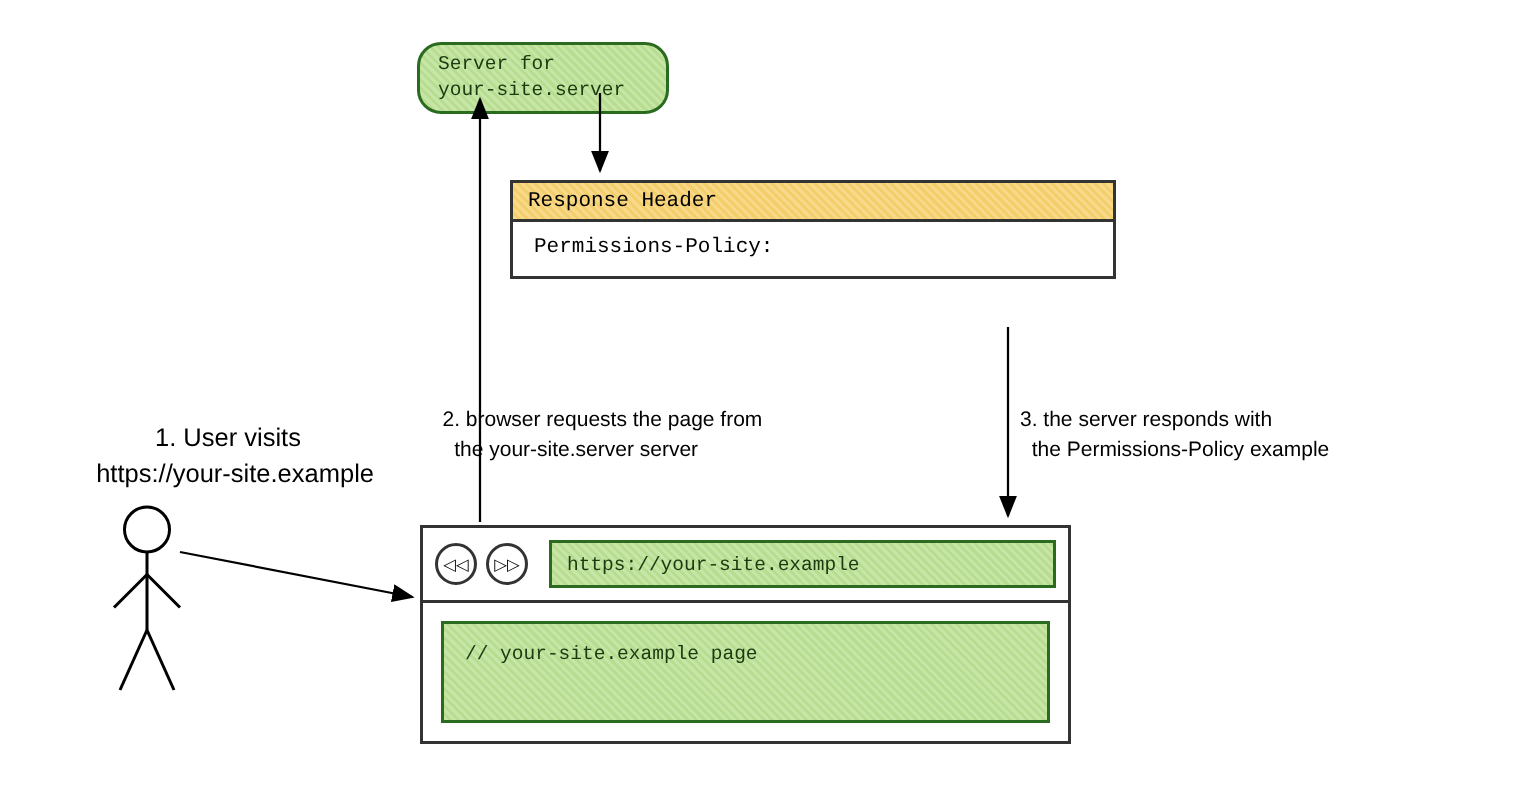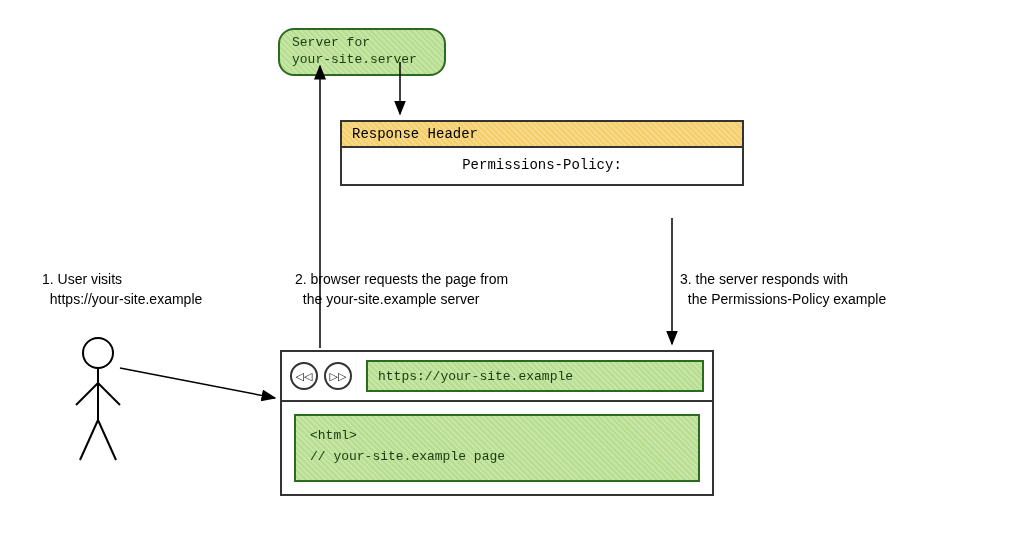--- a/index.html
+++ b/index.html
@@ -62,21 +62,20 @@
     );
     border-bottom: 2px solid #333;
     padding: 4px 10px;
     font-size: 14px;
   }
   .response-body {
     background: #fff;
     padding: 8px 14px;
     font-size: 14px;
     line-height: 1.4;
-    text-align: center;
   }
   .response-body .line2 {
     padding-left: 18px;
   }
   
   
   .browser {
     position: absolute;
     left: 280px;
     top: 350px;
@@ -143,24 +142,25 @@
   .stick-figure {
     position: absolute;
     left: 68px;
     top: 335px;
   }
   
   
   .step1 {
     position: absolute;
     left: 42px;
-    top: 270px;
-    font-size: 14px;
+    top: 280px;
+    font-size: 17px;
     line-height: 1.4;
     width: 220px;
+    text-align: center;
   }
   .step2 {
     position: absolute;
     left: 295px;
     top: 270px;
     font-size: 14px;
     line-height: 1.4;
     width: 280px;
   }
   .step3 {
@@ -198,21 +198,21 @@
     <div>Permissions-Policy:</div>
   </div>
 </div>
 
 <div class="step1">
   <span>1. User visits</span><br>
   &nbsp;&nbsp;<span>https://your-site.example</span>
 </div>
 <div class="step2">
   <span>2. browser requests the page from</span><br>
-  &nbsp;&nbsp;<span>the your-site.example server</span>
+  &nbsp;&nbsp;<span>the your-site.server server</span>
 </div>
 <div class="step3">
   <span>3. the server responds with</span><br>
   &nbsp;&nbsp;<span>the Permissions-Policy example</span>
 </div>
 
 <svg class="stick-figure" width="60" height="130">
   <circle cx="30" cy="18" r="15" stroke="#000" stroke-width="2" fill="none"></circle>
   <line x1="30" y1="33" x2="30" y2="85" stroke="#000" stroke-width="2"></line>
   <line x1="30" y1="48" x2="8" y2="70" stroke="#000" stroke-width="2"></line>
@@ -228,21 +228,20 @@
     </div>
     <div class="nav-btn">
       <span>▷▷</span>
     </div>
     <div class="url-bar mono">
       <span>https://your-site.example</span>
     </div>
   </div>
   <div class="browser-body">
     <div class="code-area mono">
-      <div>&lt;html&gt;</div>
       <div>// your-site.example page</div>
     </div>
   </div>
 </div>
 
 <svg class="arrows">
   <defs>
     <marker id="arrowhead" markerWidth="10" markerHeight="8" refX="9" refY="4" orient="auto">
       <polygon points="0 0, 10 4, 0 8" fill="#000"></polygon>
     </marker>

